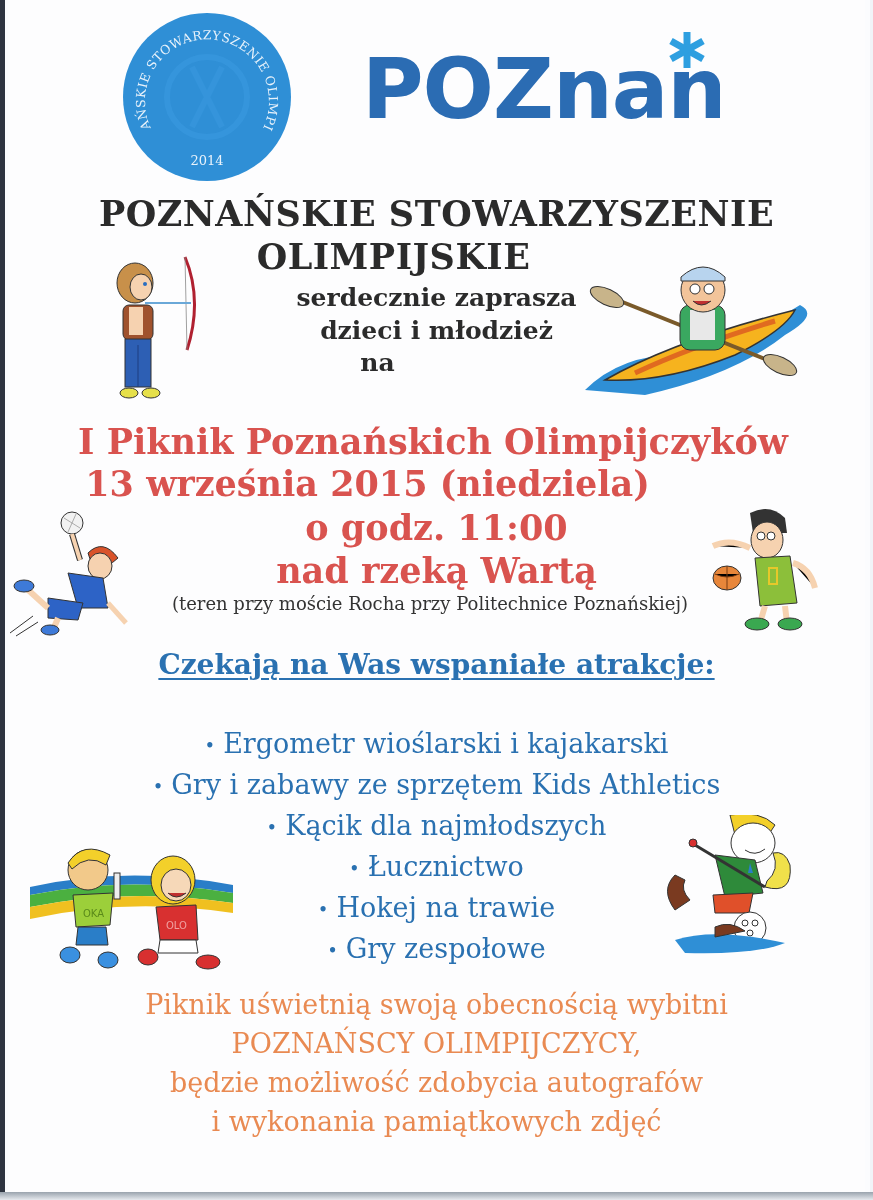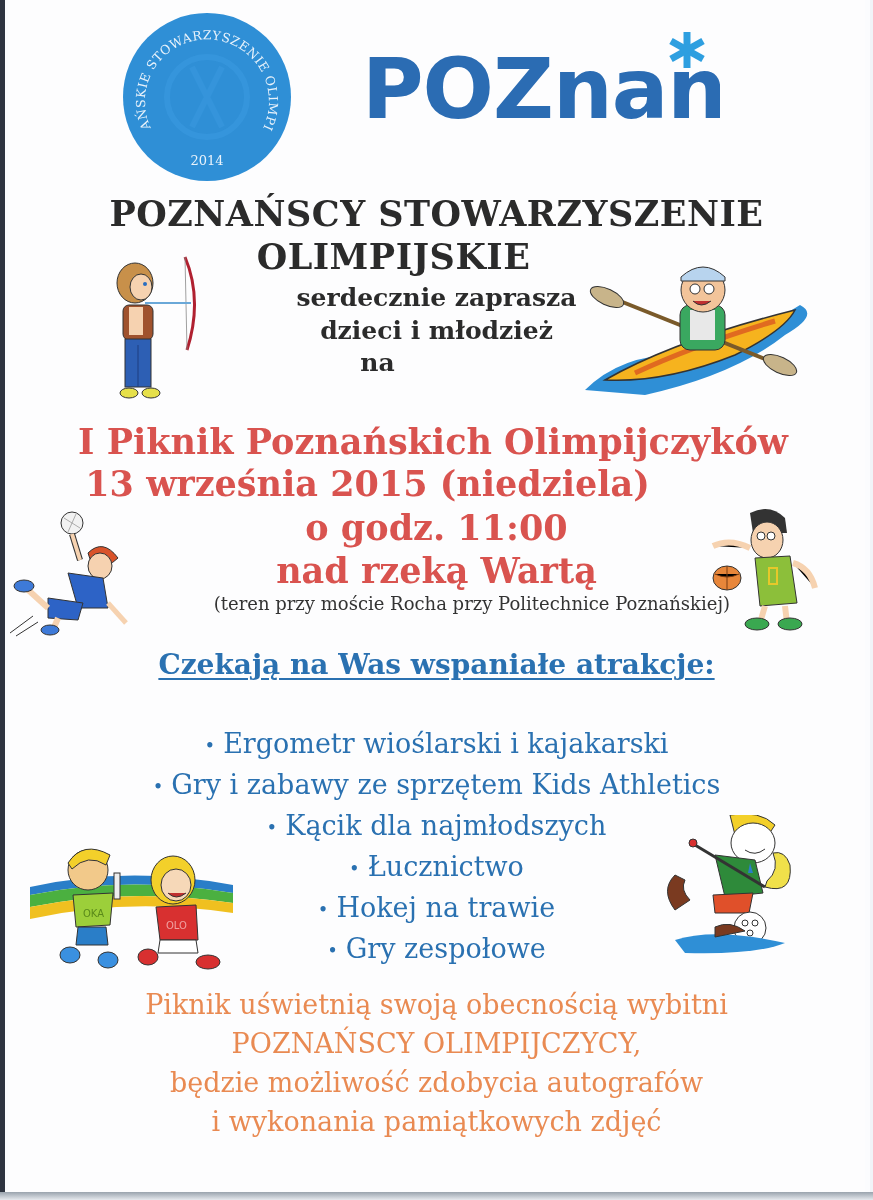--- a/index.html
+++ b/index.html
@@ -26,21 +26,21 @@
   .t2 { top: 236px; left: 0; width: 787px; font-size: 35px; letter-spacing: 0.5px; }
   .t3 { top: 283px; left: 0; width: 873px; font-size: 25px; }
   .t4 { top: 316px; left: 0; width: 873px; font-size: 25px; }
   .t5 { top: 348px; left: 0; width: 755px; font-size: 25px; }
 
   .red { color: #d9534f; font-weight: bold; }
   .r1 { top: 421px; left: 0; width: 866px; font-size: 35px; }
   .r2 { top: 463px; left: 0; width: 735px; font-size: 35px; }
   .r3 { top: 507px; left: 0; width: 873px; font-size: 35px; }
   .r4 { top: 550px; left: 0; width: 873px; font-size: 35px; }
-  .loc { top: 593px; left: 130px; width: 600px; font-size: 18px; color: #333; text-align: right; font-family: "DejaVu Serif", serif; }
+  .loc { top: 593px; left: 130px; width: 600px; font-size: 18px; color: #333; text-align: center; font-family: "DejaVu Serif", serif; }
 
   .attr-title { top: 648px; left: 0; width: 873px; font-size: 28px; color: #2a71b1; font-weight: bold; }
   .attr-title span { text-decoration: underline; text-decoration-thickness: 2px; text-underline-offset: 4px; }
 
   .list { top: 724px; left: 0; width: 873px; color: #2a71b1; font-size: 27px; line-height: 39px; }
   .list div { text-align: center; }
   .bullet { font-size: 18px; vertical-align: middle; margin-right: 8px; }
 
   .orange { color: #e98a52; }
   .o-block { top: 985px; left: 0; width: 873px; font-size: 27px; line-height: 39px; }
@@ -75,21 +75,21 @@
   <svg width="360" height="100" viewBox="0 0 360 100">
     <text x="2" y="88" font-family="DejaVu Sans, sans-serif" font-size="84" fill="#2b6cb3" font-weight="bold" letter-spacing="-1">POZnan</text>
     <g stroke="#2e9fe0" stroke-width="7" stroke-linecap="butt">
       <line x1="327" y1="2" x2="327" y2="38"></line>
       <line x1="311" y1="11" x2="343" y2="29"></line>
       <line x1="311" y1="29" x2="343" y2="11"></line>
     </g>
   </svg>
 </div>
 
-<div class="abs center h-black t1">POZNAŃSCY STOWARZYSZENIE</div>
+<div class="abs center h-black t1">POZNAŃSKIE STOWARZYSZENIE</div>
 <div class="abs center h-black t2">OLIMPIJSKIE</div>
 <div class="abs center h-black t3">serdecznie zaprasza</div>
 <div class="abs center h-black t4">dzieci i młodzież</div>
 <div class="abs center h-black t5">na</div>
 
 <div class="abs" style="left:105px;top:255px;">
   <svg width="95" height="150" viewBox="0 0 95 150">
     <path d="M80 2 Q98 45 82 95" stroke="#b02030" stroke-width="3" fill="none"></path>
     <line x1="80" y1="2" x2="82" y2="95" stroke="#888" stroke-width="0.8"></line>
     <line x1="40" y1="48" x2="86" y2="48" stroke="#6aa8d8" stroke-width="2"></line>

